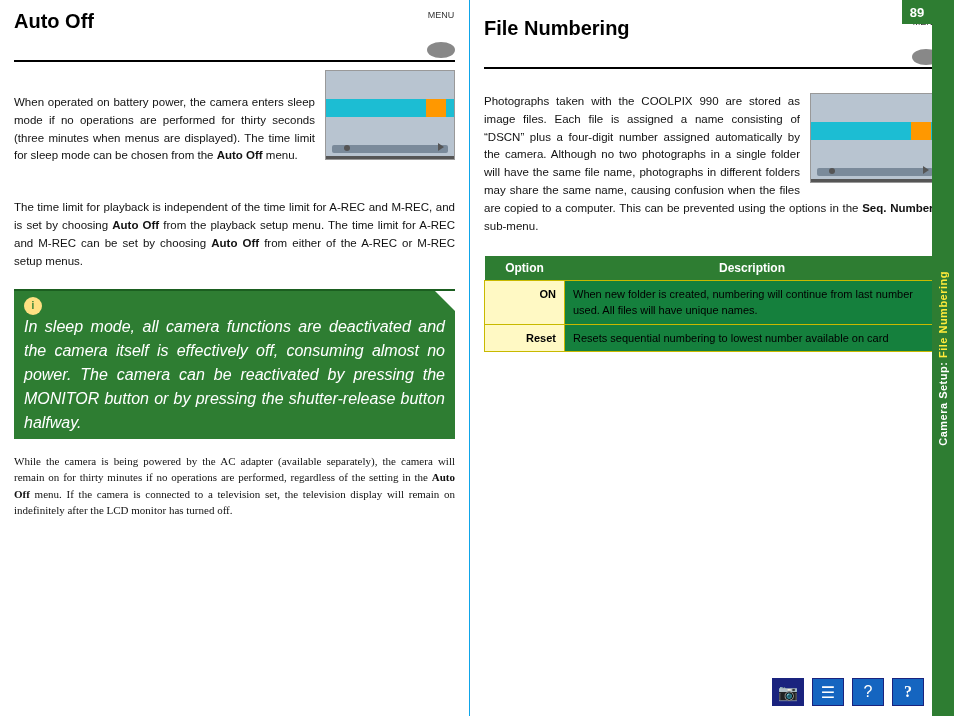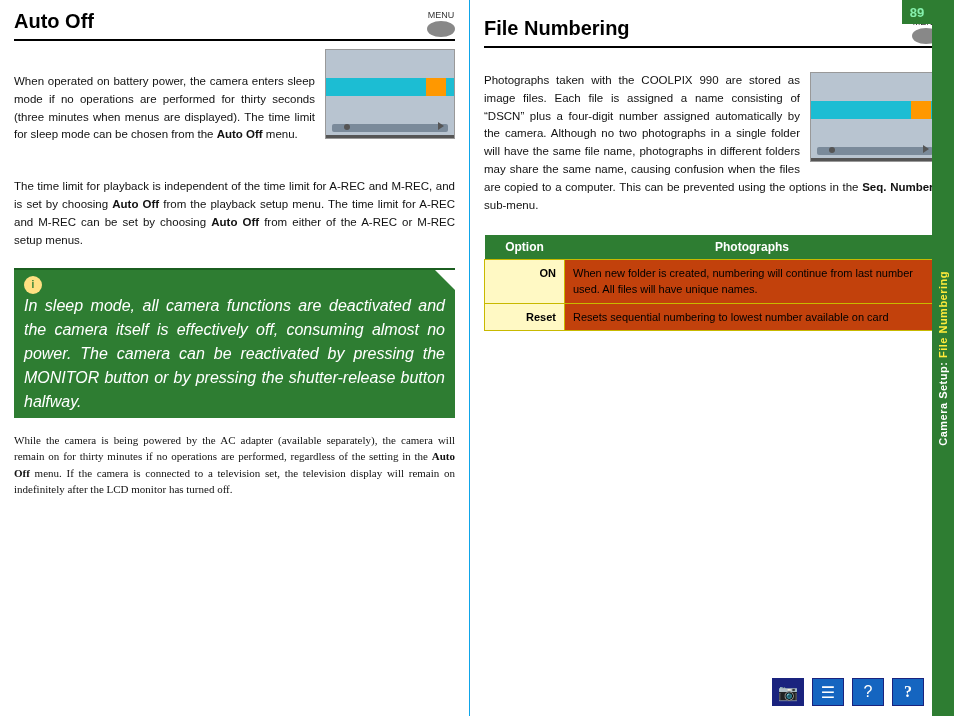--- a/index.html
+++ b/index.html
@@ -55,35 +55,36 @@
     .side-tab-text span {
       color: #ffeb3b;
     }
 
     
     .page-badge {
       position: absolute;
       top: 0;
       right: 22px;
       background: #2e7d32;
-      color: #86efac;
+      color: #ffffff;
       font-size: 13px;
       font-weight: bold;
       width: 30px;
       height: 24px;
       display: flex;
       align-items: center;
       justify-content: center;
     }
     .menu-icon-wrapper {
       display: flex;
       flex-direction: column;
       align-items: center;
       font-size: 9px;
       color: #333;
+      gap: 21px;
     }
     .menu-oval {
       width: 28px;
       height: 16px;
       background: #888;
       border-radius: 50%;
       margin-top: 1px;
     }
 
     
@@ -232,21 +233,21 @@
       padding: 5px 8px;
       text-align: center;
     }
     .options-table thead tr th.option-col {
       width: 80px;
     }
     .options-table thead tr th.desc-col {
       text-align: center;
     }
     .options-table tbody tr td {
-      background: #c2410c;
+      background: #15803d;
       border: 1px solid #c8b900;
       padding: 5px 8px;
       vertical-align: top;
       font-size: 11px;
       line-height: 1.5;
     }
     .options-table tbody tr td.option-cell {
       font-weight: bold;
       text-align: right;
       width: 80px;
@@ -369,21 +370,21 @@
 
     <div class="body-text">
       <span>Photographs taken with the COOLPIX 990 are stored as image files.  Each file is assigned a name consisting of “DSCN” plus a four-digit number assigned automatically by the camera. Although no two photographs in a single folder will have the same file name, photographs in different folders may share the same name, causing confusion when the files are copied to a computer.  This can be prevented using the options in the </span><b>Seq. Numbers</b><span> sub-menu.</span>
     </div>
   </div>
 
   <table class="options-table">
     <thead>
       <tr>
         <th class="option-col">Option</th>
-        <th class="desc-col">Photographs</th>
+        <th class="desc-col">Description</th>
       </tr>
     </thead>
     <tbody id="table-body">
     <tr>
           <td class="option-cell">ON</td>
           <td>When new folder is created, numbering will continue from last number used.  All files will have unique names.</td>
         </tr>
         <tr>
           <td class="option-cell">Reset</td>
           <td>Resets sequential numbering to lowest number available on card</td>

